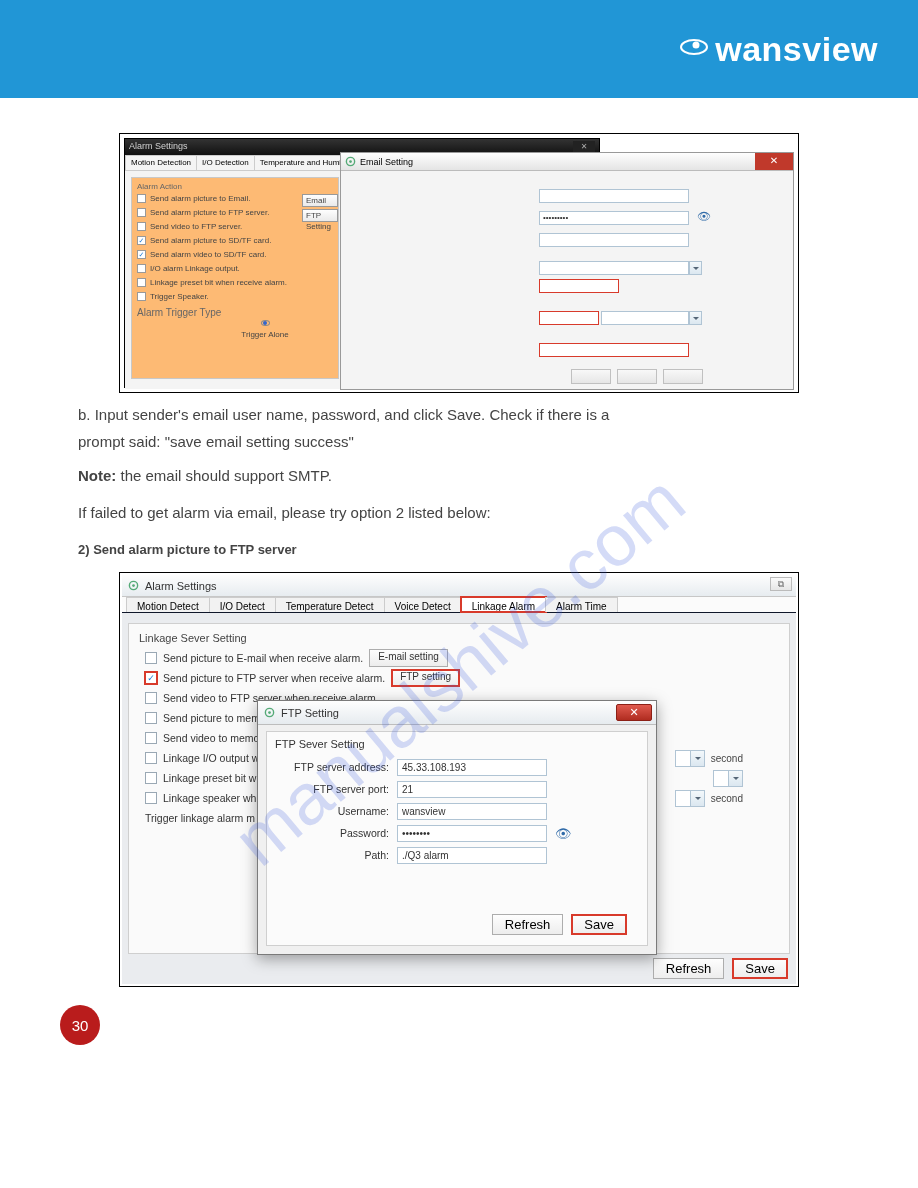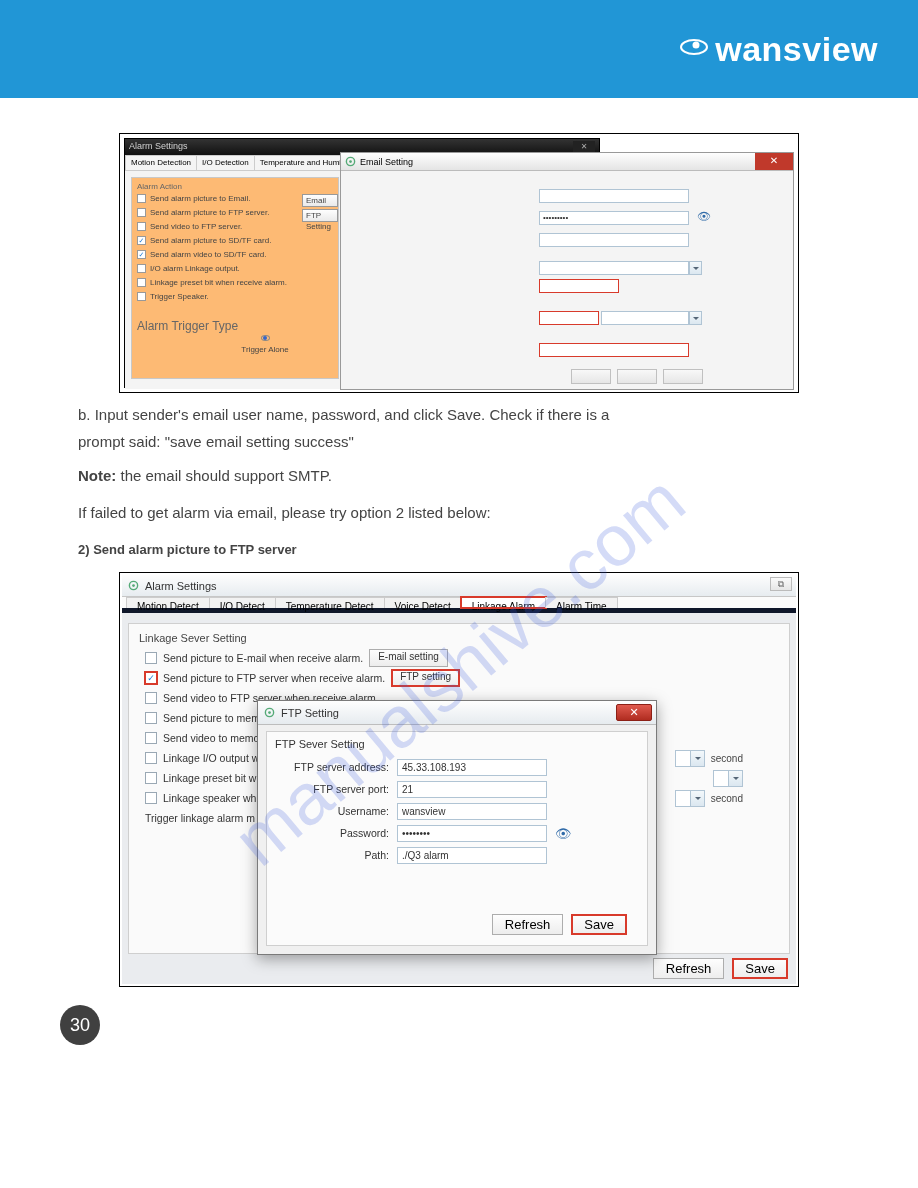--- a/index.html
+++ b/index.html
@@ -45,21 +45,21 @@
   .f1-sel-btn { position:absolute; width:13px; height:14px; border:1px solid #b0c4d4; background:linear-gradient(#f3f8fb,#dbe7f0); }
   .f1-sel-btn::after{content:"";position:absolute;left:3px;top:5px;border:3px solid transparent;border-top-color:#567;}
   .f1-eye { position:absolute; font-size:11px; color:#2f6aa8; }
   .f1-dlg-btn { position:absolute; width:40px; height:15px; border:1px solid #c0c0c0; background:linear-gradient(#f8f8f8,#e6e6e6);}
   .hi-red { border:1px solid #d83a2b !important; }
 
   
   .f2-window { position: absolute; left: 2px; top: 2px; right: 2px; bottom: 2px; background:#eaecef; }
   .f2-title { height: 22px; background: linear-gradient(#fdfdfd,#e7ecf0); border-bottom:1px solid #c7c7c7; font-size:11px; display:flex; align-items:center; gap:6px; padding:0 6px; color:#333;}
   .f2-win-close { position:absolute; right:4px; top:2px; width:22px; height:14px; border:1px solid #bbb; background:linear-gradient(#fafafa,#e6e6e6); font-size:9px; text-align:center; line-height:12px; color:#666;}
-  .f2-tabbar { height:16px; background:#fbfbfb; border-bottom:5px solid #0f172a; display:flex; font-size:10px; padding-left:4px;}
+  .f2-tabbar { height:16px; background:#fbfbfb; border-bottom:1px solid #0f172a; display:flex; font-size:10px; padding-left:4px;}
   .f2-tab { padding:3px 10px; border:1px solid #ccc; border-bottom:none; background:#f2f2f2; margin-right:-1px; position:relative;}
   .f2-tab.active { background:#fff; }
   .f2-tab.hi { outline:2px solid #d83a2b; outline-offset:-1px;}
   .f2-panel { position:absolute; left:6px; right:6px; top:48px; bottom:30px; border:1px solid #cfcfcf; background:#fafafa;}
   .f2-group-title { font-size:11px; color:#444; padding:8px 10px 4px;}
   .f2-list { padding:0 16px; font-size:10.5px; color:#333;}
   .f2-lrow { display:flex; align-items:center; height:20px; gap:6px;}
   .f2-cb { width:12px; height:12px; border:1px solid #9aa8b4; background:#fff; display:inline-flex; align-items:center; justify-content:center; font-size:9px; color:#1b7ad6; position:relative;}
   .f2-cb.hi { outline:2px solid #d83a2b; outline-offset:-1px;}
   .f2-btn { border:1px solid #adadad; background:linear-gradient(#fdfdfd,#ededed); font-size:10px; padding:1px 8px; height:18px;}
@@ -82,21 +82,21 @@
   .f2-frow { display:flex; align-items:center; height:22px; }
   .f2-flabel { width:130px; text-align:right; padding-right:8px;}
   .f2-finput { width:150px; height:17px; border:1px solid #b0c4d4; background:#fff; font-size:10px; padding:0 4px; line-height:15px; color:#333;}
   .f2-eye2 { margin-left:8px; color:#2f6aa8; font-size:13px;}
   .f2-ftp-foot { position:absolute; right:20px; bottom:10px; display:flex; gap:8px;}
 
   
   .para { font-size: 15px; color: #444; line-height: 1.55; margin: 4px 78px 0 78px; }
   .para.note { margin-top: 10px;}
   .step-heading { font-size: 13px; font-weight: 700; color: #444; margin: 18px 78px 4px 78px;}
-  .pagenum { width:40px; height:40px; border-radius:50%; background:#404040; color:#fff; display:flex; align-items:center; justify-content:center; font-size:18px; margin:18px 0 0 60px;}
+  .pagenum { width:40px; height:40px; border-radius:50%; background:#b91c1c; color:#fff; display:flex; align-items:center; justify-content:center; font-size:15px; margin:18px 0 0 60px;}
   .gear-icon { width:11px; height:11px; display:inline-block;}
 </style>
 </head>
 <body>
 
 <div class="banner">
   <span style="margin-right:6px;">
     <svg width="30" height="22" viewBox="0 0 30 22">
         <ellipse cx="15" cy="11" rx="13" ry="7" fill="none" stroke="#fff" stroke-width="2"></ellipse>
         <circle cx="17" cy="9" r="3.5" fill="#fff"></circle>
@@ -151,21 +151,21 @@
               <span>I/O alarm Linkage output.</span>
             </div>
           <div class="f1-row">
               <span class="f1-cb"></span>
               <span>Linkage preset bit when receive alarm.</span>
             </div>
           <div class="f1-row">
               <span class="f1-cb"></span>
               <span>Trigger Speaker.</span>
             </div>
-          <div style="font-size:12px;color:#666;margin-top:16px;">Alarm Trigger Type</div>
+          <div style="font-size:10px;color:#666;margin-top:4px;">Alarm Trigger Type</div>
           <div class="f1-row" style="margin-left:60px;margin-top:2px;flex-direction:column;">
             <span class="f1-radio">
                 <span class="f1-radio-dot"></span>
               </span>
             <span>Trigger Alone</span>
           </div>
           <div class="f1-btn-col">
             <span class="f1-btn">Email Setting</span>
             <span class="f1-btn">FTP Setting</span>
           </div>

